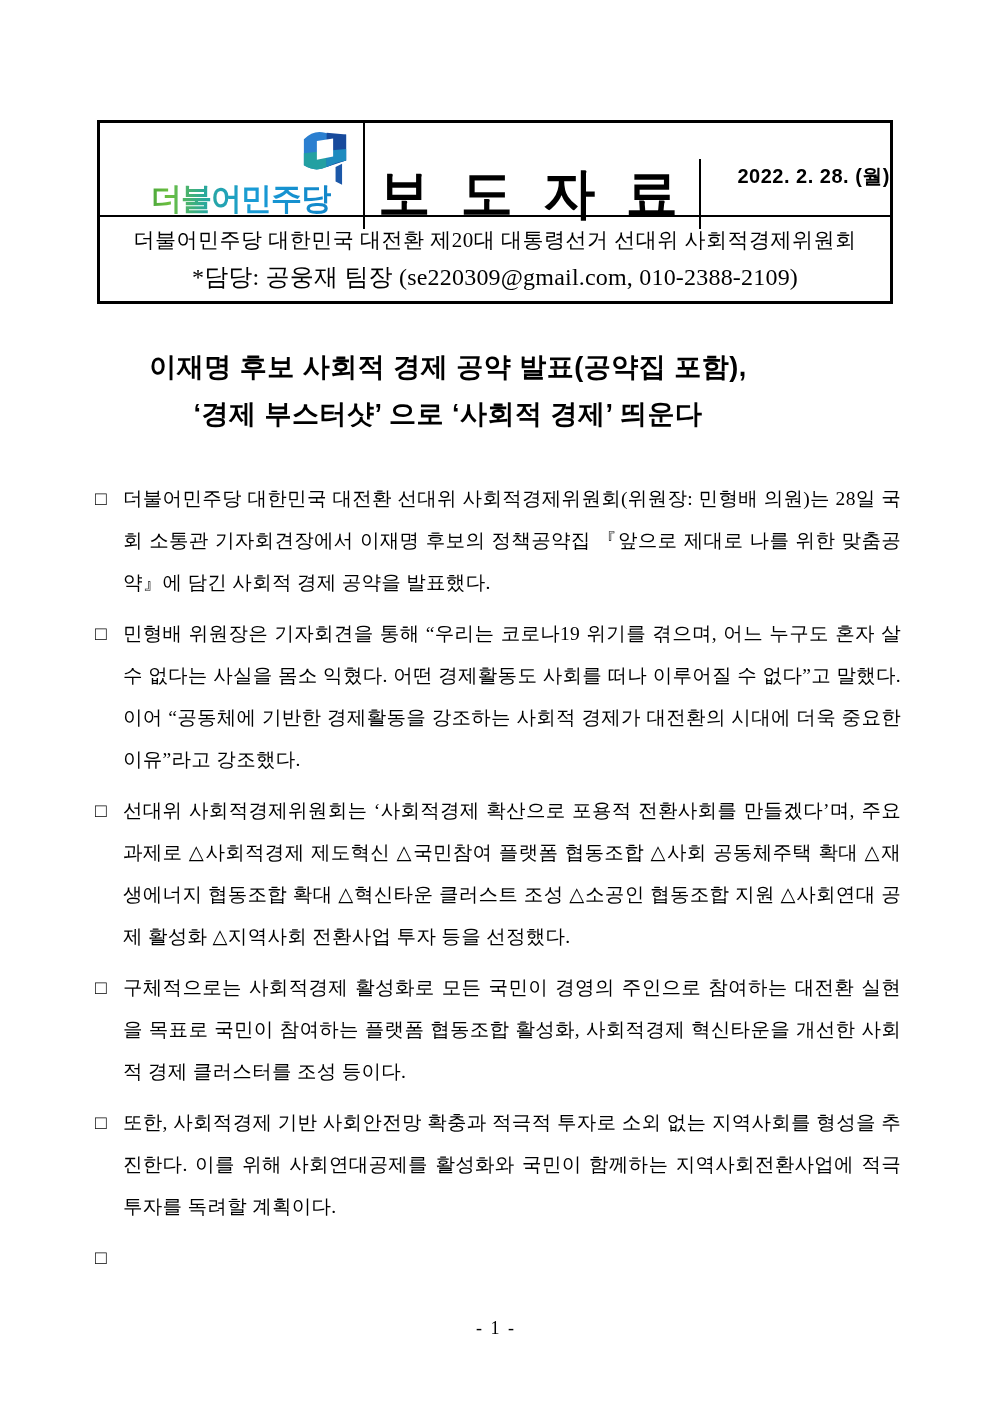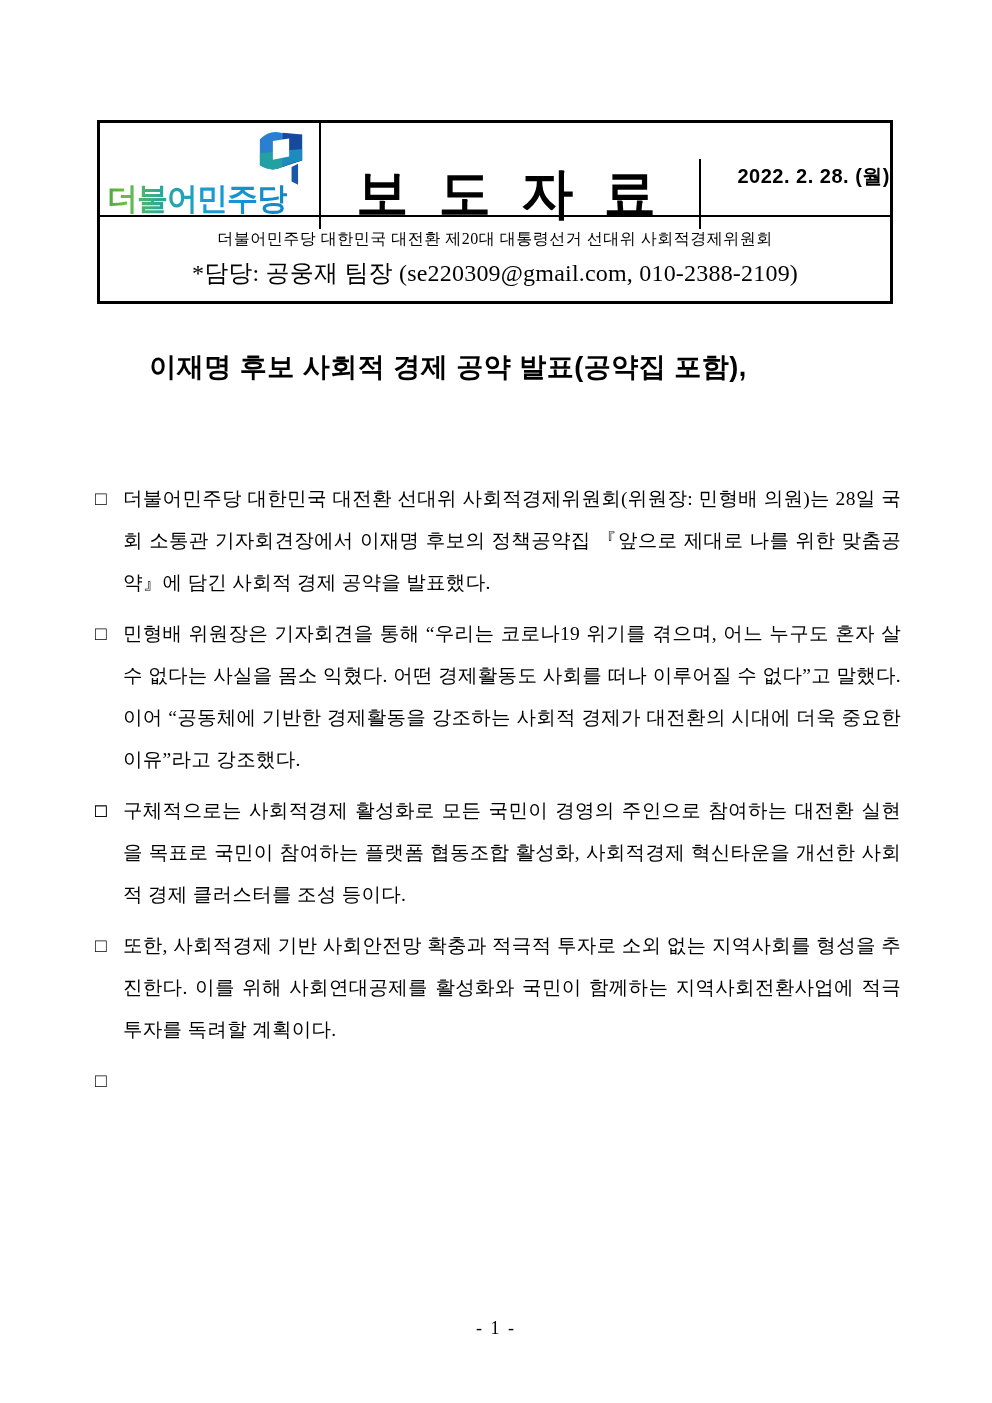--- a/index.html
+++ b/index.html
@@ -13,21 +13,21 @@
   }
   .page { position: absolute; inset: 0; background: #fff; }
 
   
   .press-box {
     position: absolute; left: 97px; top: 120px; width: 796px;
     border: 3px solid #000; background: #fff;
   }
   .press-row1 {
     display: grid; grid-template-columns: 221px 1fr 189px;
-    height: 94px; border-bottom: 2px solid #000;
+    height: 94px; border-bottom: 2px solid #000; padding-left: 44px;
   }
   .cell { min-width: 0; }
   .cell-logo { border-right: 2px solid #000; position: relative; overflow: hidden; }
   .logo-wordmark {
     position: absolute; left: 7px; bottom: 9px;
     font-family: "Liberation Sans", "DejaVu Sans", sans-serif;
     font-weight: 800; font-size: 31px; letter-spacing: -1px;
     background: linear-gradient(90deg, #4ca83d 0%, #6cbf3f 10%, #2aa89b 30%, #199cd6 55%, #1286c9 100%);
     -webkit-background-clip: text; background-clip: text;
     -webkit-text-fill-color: transparent; color: transparent;
@@ -45,21 +45,21 @@
   }
   .cell-date { display: flex; align-items: center; justify-content: flex-end; }
   .date-text {
     font-family: "Liberation Sans", "DejaVu Sans", sans-serif;
     font-weight: 700; font-size: 20px; letter-spacing: 0.5px; white-space: nowrap;
   }
   .press-row2 {
     height: 84px; display: flex; flex-direction: column;
     align-items: center; justify-content: center; gap: 7px;
   }
-  .org-line { font-size: 16px; letter-spacing: 0.5px; white-space: nowrap; }
+  .org-line { font-size: 21px; letter-spacing: 0.5px; white-space: nowrap; }
   .contact-line { font-size: 24px; letter-spacing: 0.2px; white-space: nowrap; }
 
   
   .main-title {
     position: absolute; left: 0; top: 344px; width: 896px;
     text-align: center;
     font-family: "Liberation Sans", "DejaVu Sans", sans-serif;
     font-weight: 800; font-size: 27px; line-height: 47px;
     letter-spacing: 0.5px;
   }
@@ -109,33 +109,35 @@
       </div>
     </div>
     <div class="press-row2">
       <div class="org-line">더불어민주당 대한민국 대전환 제20대 대통령선거 선대위 사회적경제위원회</div>
       <div class="contact-line">*담당: 공웅재 팀장 (se220309@gmail.com, 010-2388-2109)</div>
     </div>
   </div>
 
   <div class="main-title">
     <div>이재명 후보 사회적 경제 공약 발표(공약집 포함),</div>
+    <div>‘경제 부스터샷’ 으로  ‘사회적 경제’  띄운다</div>
   </div>
 
   <div class="content">
     <div class="para">
       <span class="marker">□</span>
       <span>더불어민주당 대한민국 대전환 선대위 사회적경제위원회(위원장: 민형배 의원)는 28일 국회 소통관 기자회견장에서 이재명 후보의 정책공약집 『앞으로 제대로 나를 위한 맞춤공약』에 담긴 사회적 경제 공약을 발표했다.</span>
     </div>
     <div class="para">
       <span class="marker">□</span>
       <span>민형배 위원장은 기자회견을 통해 “우리는 코로나19 위기를 겪으며, 어느 누구도 혼자 살 수 없다는 사실을 몸소 익혔다. 어떤 경제활동도 사회를 떠나 이루어질 수 없다”고 말했다. 이어 “공동체에 기반한 경제활동을 강조하는 사회적 경제가 대전환의 시대에 더욱 중요한 이유”라고 강조했다.</span>
     </div>
     <div class="para">
       <span class="marker">□</span>
+      <span>선대위 사회적경제위원회는 ‘사회적경제 확산으로 포용적 전환사회를 만들겠다’며, 주요 과제로 △사회적경제 제도혁신 △국민참여 플랫폼 협동조합 △사회 공동체주택 확대 △재생에너지 협동조합 확대 △혁신타운 클러스트 조성 △소공인 협동조합 지원 △사회연대 공제 활성화 △지역사회 전환사업 투자 등을 선정했다.</span>
     </div>
     <div class="para">
       <span class="marker">□</span>
       <span>구체적으로는 사회적경제 활성화로 모든 국민이 경영의 주인으로 참여하는 대전환 실현을 목표로 국민이 참여하는 플랫폼 협동조합 활성화, 사회적경제 혁신타운을 개선한 사회적 경제 클러스터를 조성 등이다.</span>
     </div>
     <div class="para">
       <span class="marker">□</span>
       <span>또한, 사회적경제 기반 사회안전망 확충과 적극적 투자로 소외 없는 지역사회를 형성을 추진한다. 이를 위해 사회연대공제를 활성화와 국민이 함께하는 지역사회전환사업에 적극 투자를 독려할 계획이다.</span>
     </div>
     <div class="para">

